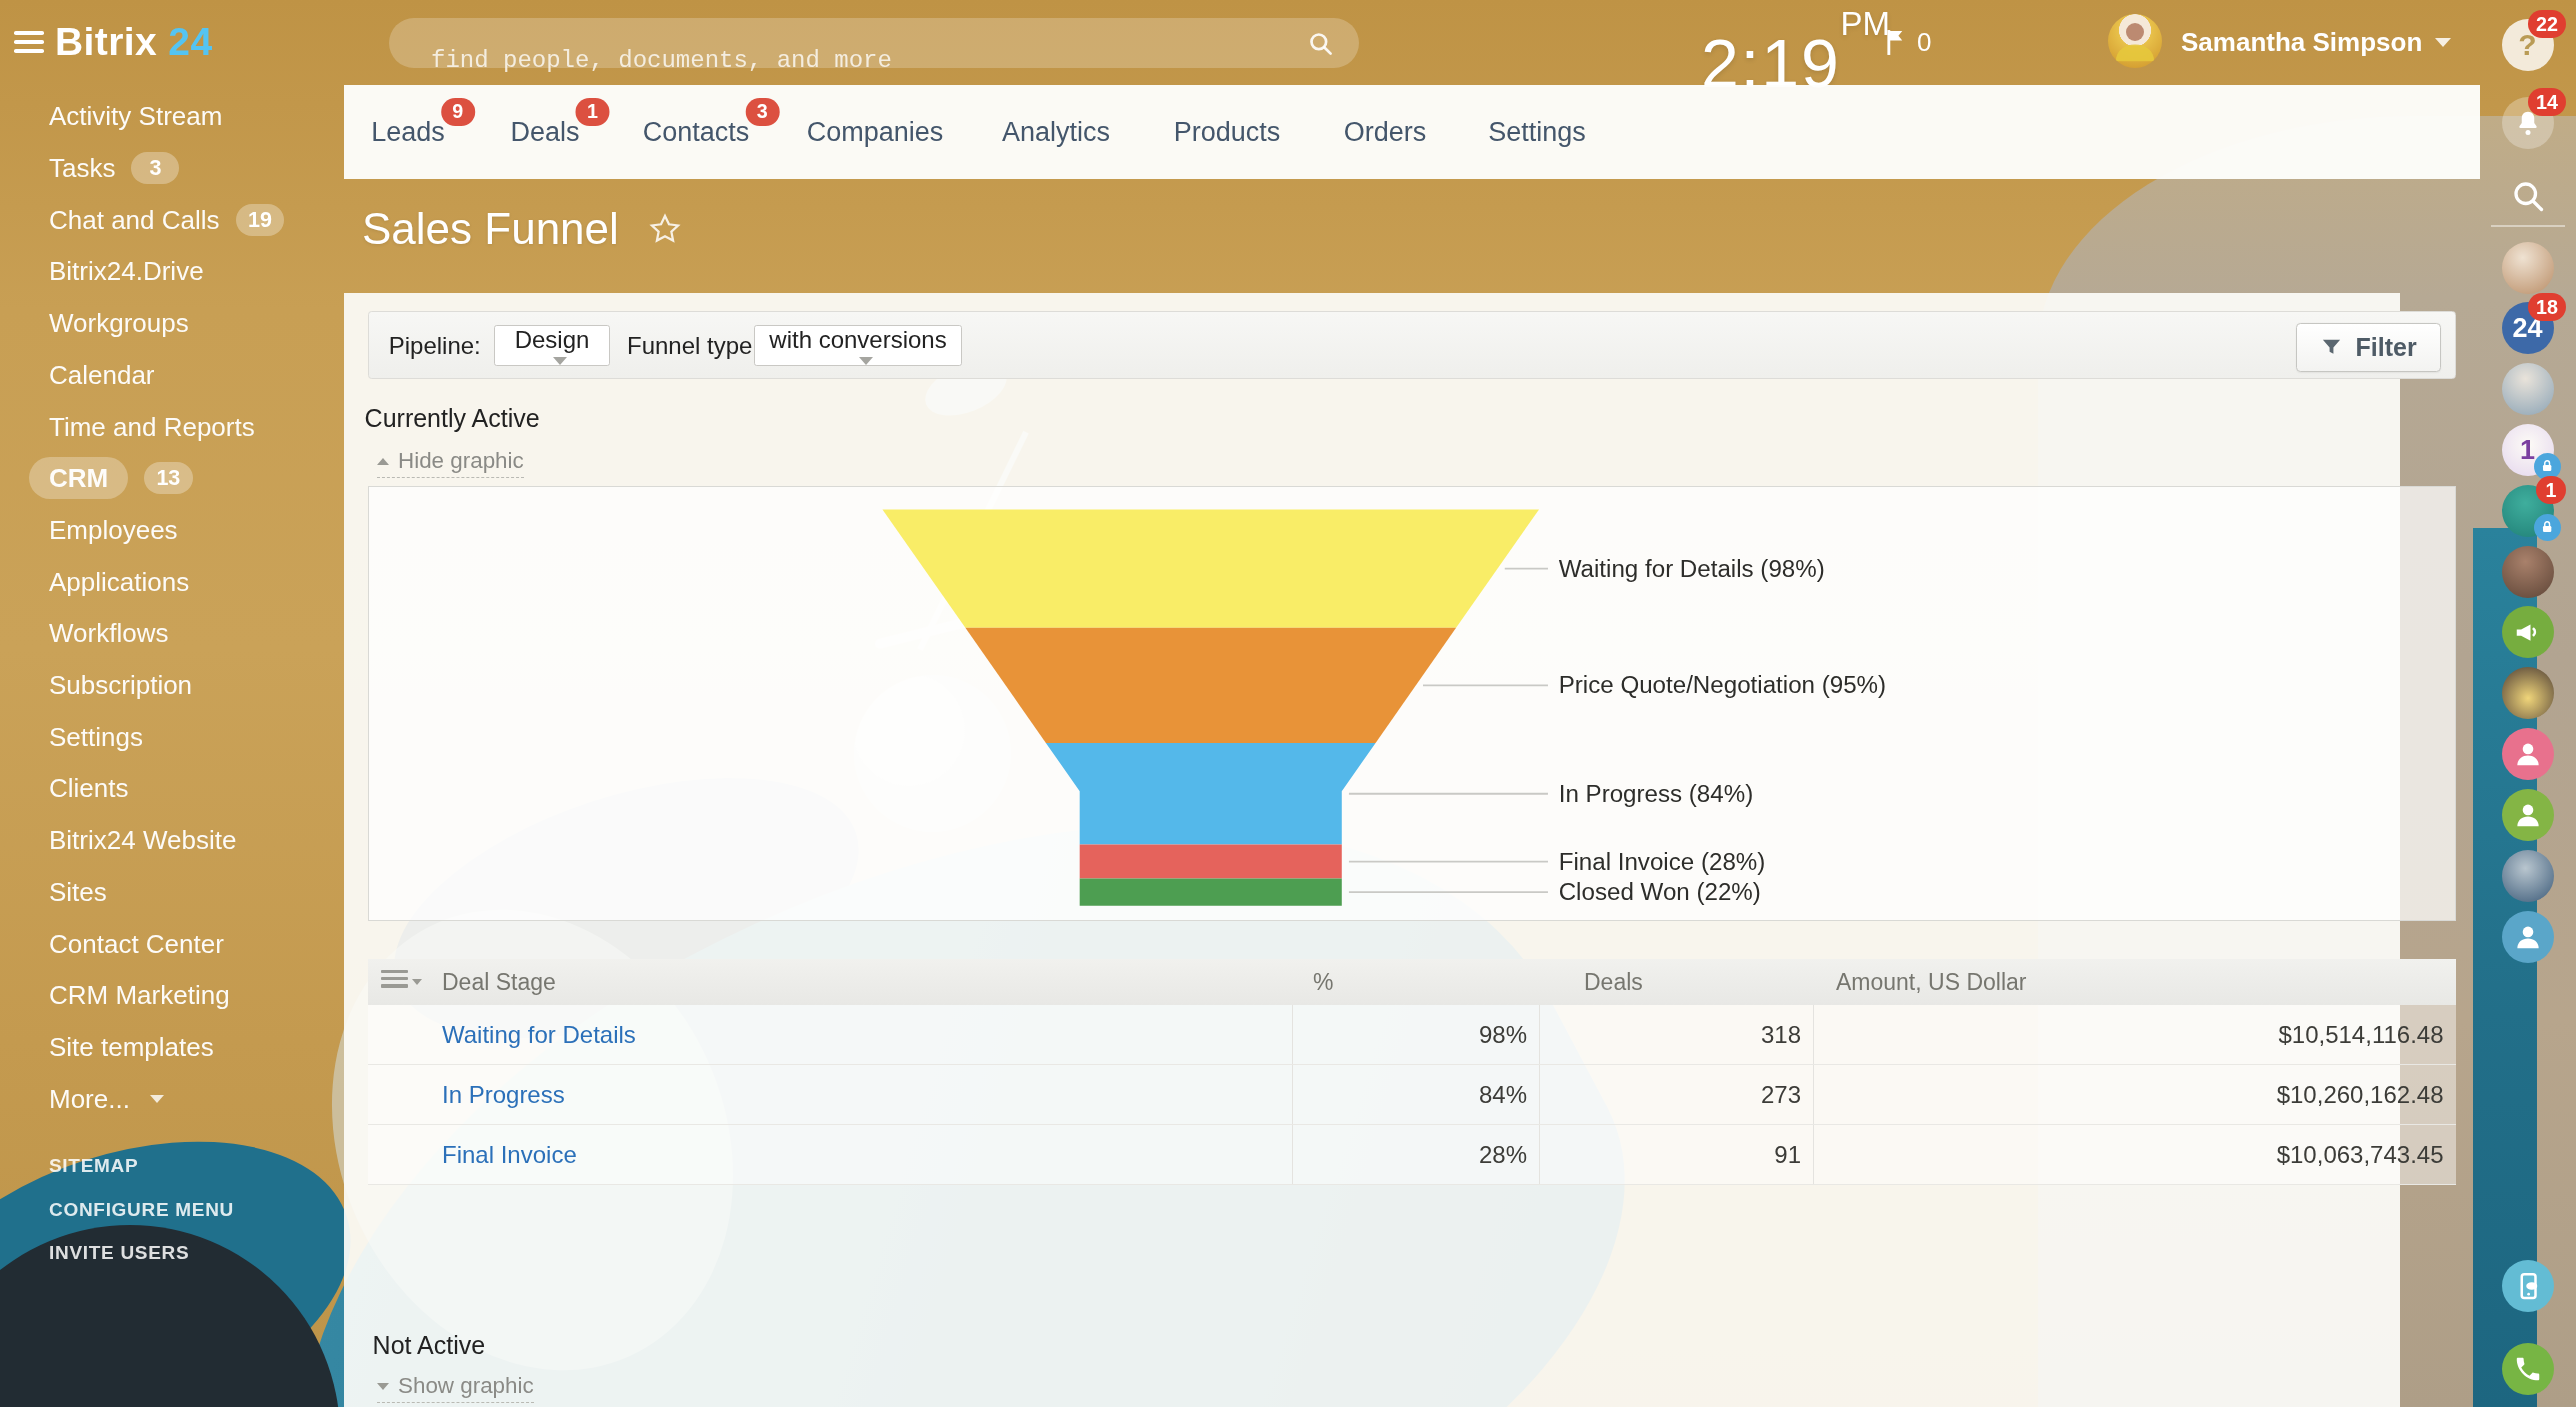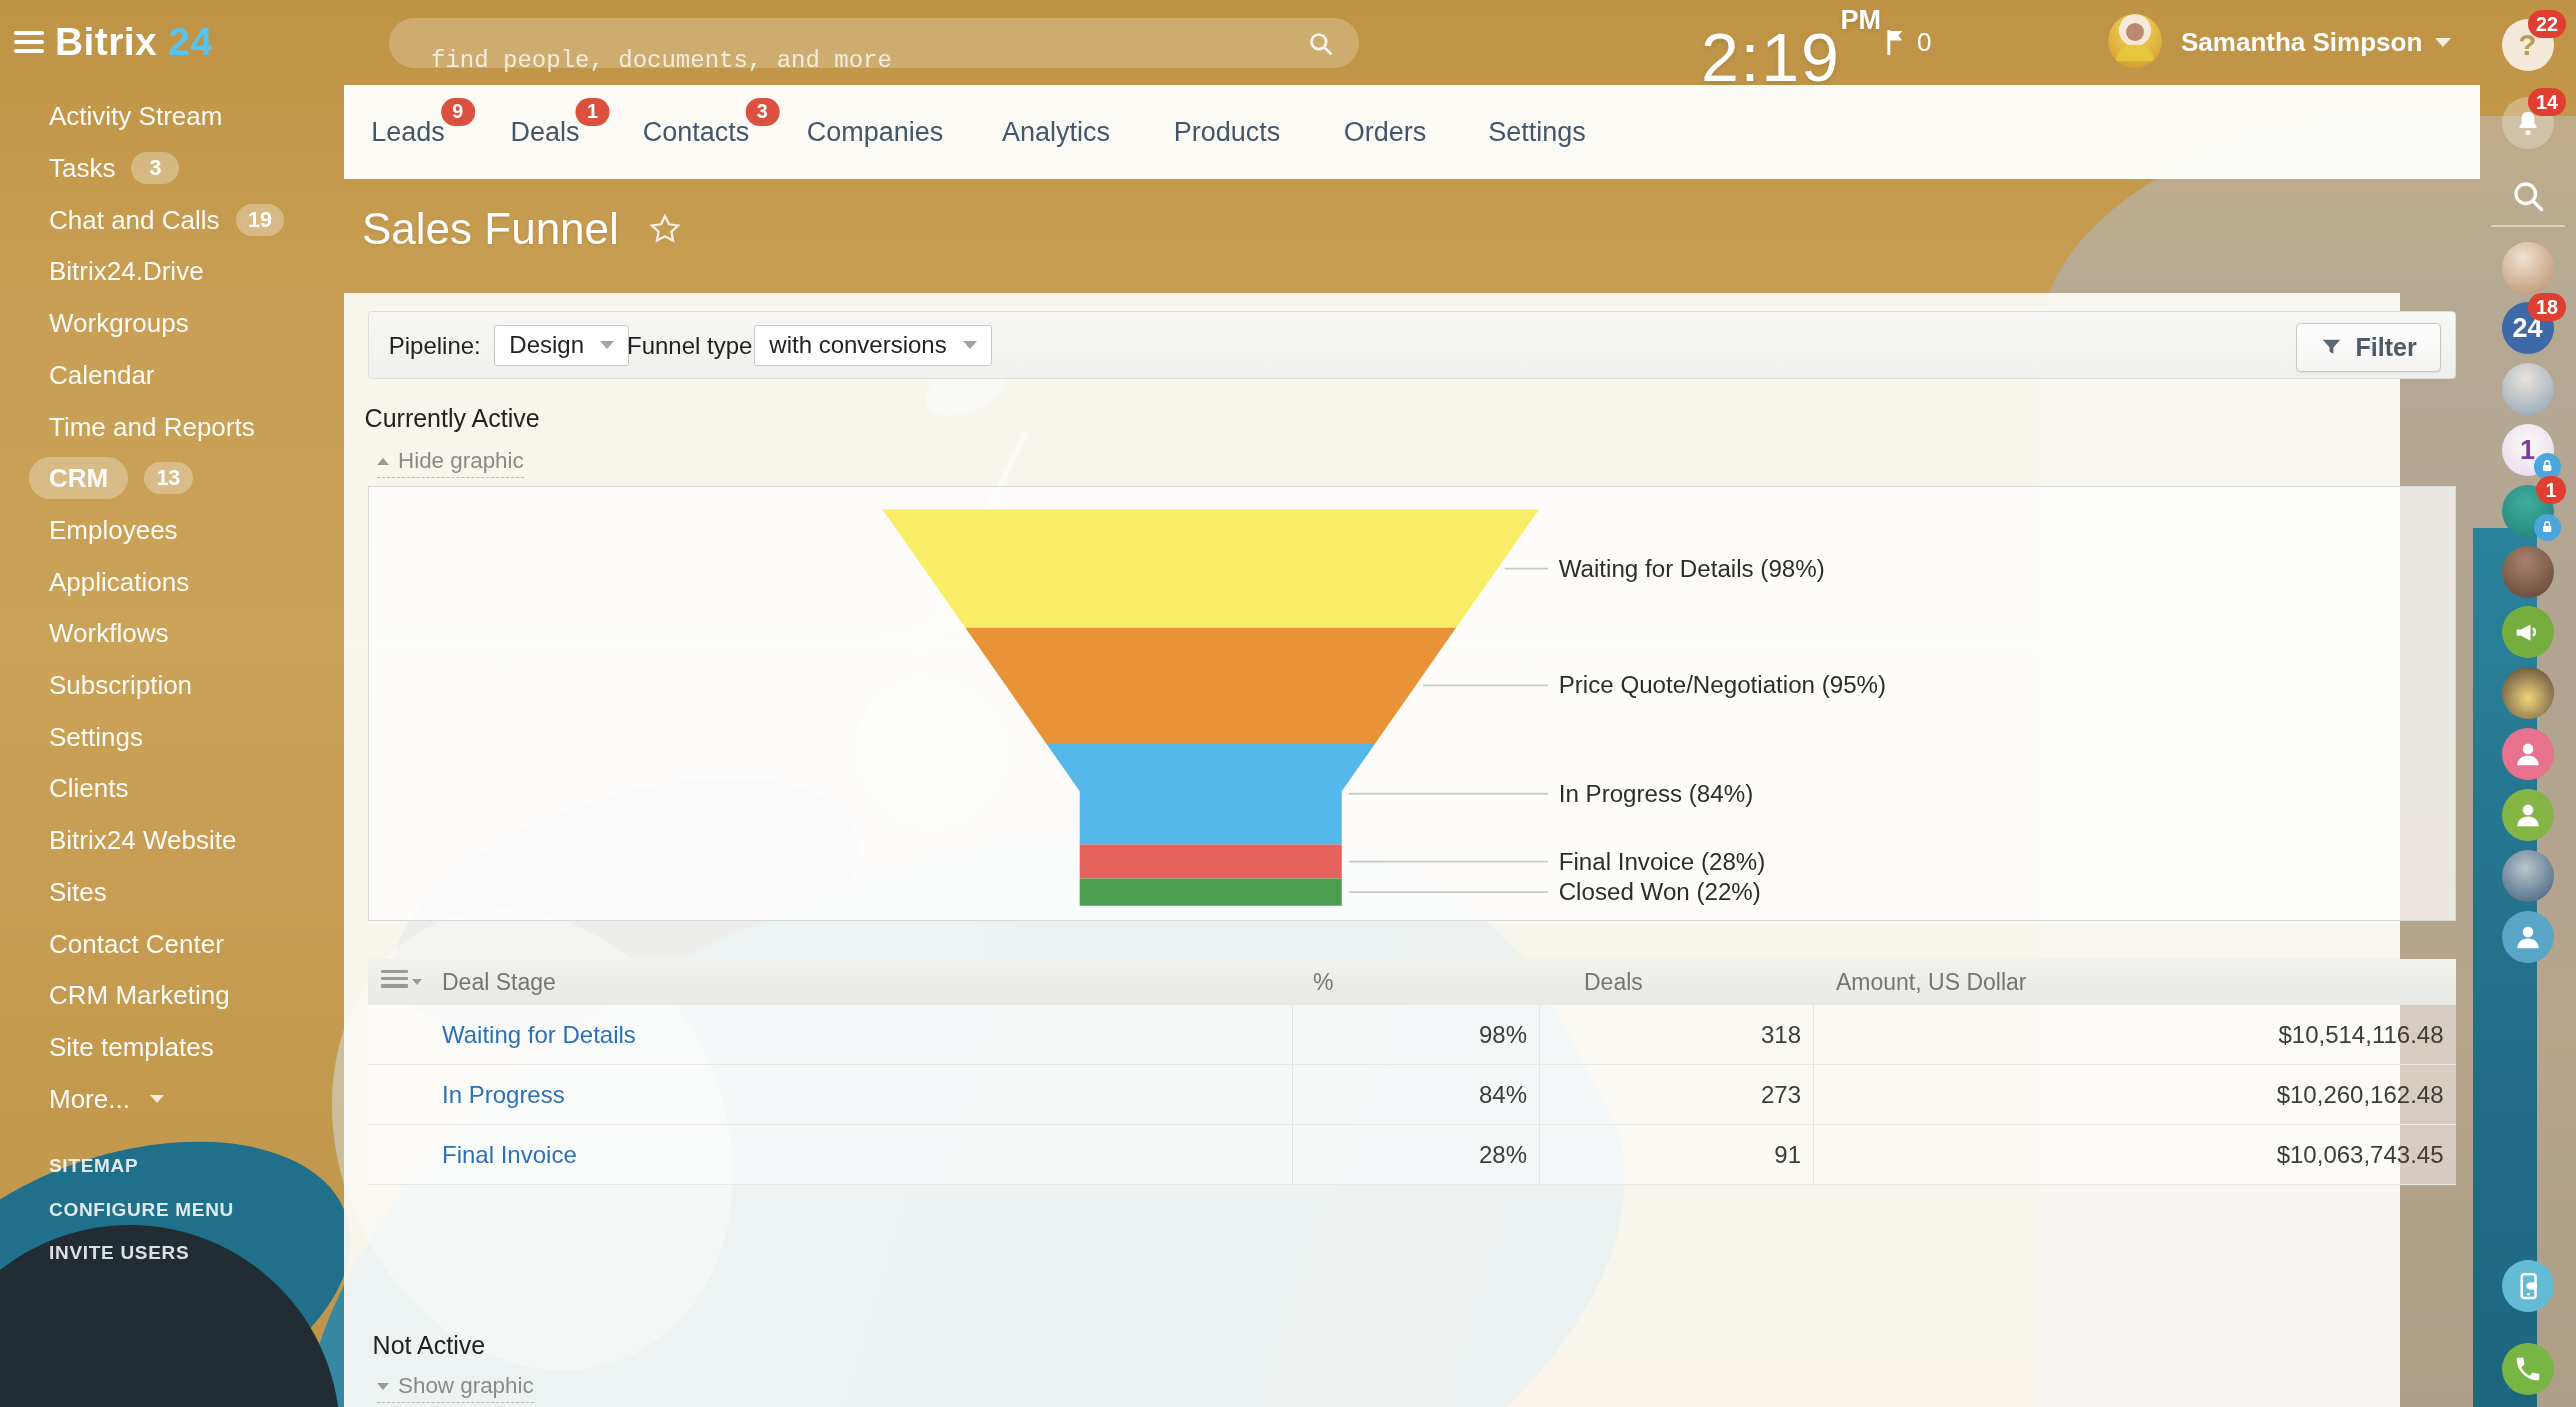--- a/index.html
+++ b/index.html
@@ -38,21 +38,21 @@
   .logo{position:absolute;left:55px;top:19.7px;font-size:39px;font-weight:700;color:#fff;letter-spacing:0.4px;}
   .logo .accent{color:#54c4f2;font-weight:700;}
   .searchbar{position:absolute;left:389px;top:18px;width:970px;height:50px;border-radius:25px;
     background:rgba(255,255,255,0.22);}
   .searchbar input{position:absolute;left:29px;top:16px;width:859px;height:50px;background:transparent;border:none;outline:none;
     font-size:24px;color:#fff;font-family:Liberation Mono, monospace;margin-left:11px;}
   .searchbar input::placeholder{color:rgba(255,255,255,0.78);}
   .search-glyph{position:absolute;right:25px;top:11.6px;width:27px;height:27px;}
   .clock{position:absolute;left:1701px;top:5.4px;color:#fff;font-weight:200;font-size:68px;
     text-shadow:0 1.8px 5.4px rgba(0,0,0,0.12);letter-spacing:1.8px;}
-  .clock sup{font-size:27px;font-weight:700;vertical-align:52px;letter-spacing:0;}
+  .clock sup{font-size:33px;font-weight:400;vertical-align:52px;letter-spacing:0;}
   .flagbox{position:absolute;left:1885px;top:27px;color:#fff;font-size:26px;display:flex;align-items:center;gap:9px;}
   .avatar-top{position:absolute;left:2108px;top:14.3px;width:54px;height:54px;border-radius:50%;
     background:radial-gradient(circle at 50% 30%,#f5e9d8 0 34%,#e8c14a 35%,#d29a2e 90%);overflow:hidden;}
   .uname{position:absolute;left:2181px;top:27px;color:#fff;font-size:26px;font-weight:700;display:flex;align-items:center;gap:12.5px;}
   .caret-down{width:0;height:0;border-left:8px solid transparent;border-right:8px solid transparent;border-top:9px solid rgba(255,255,255,0.85);}
   
   .sidebar{position:absolute;left:0;top:85px;width:344px;height:1323px;z-index:5;}
   .side-item{position:absolute;left:49px;height:52px;display:flex;align-items:center;gap:16px;
     color:rgba(255,255,255,0.96);font-size:26px;font-weight:300;cursor:pointer;white-space:nowrap;}
   .side-item .lbl.active-pill{background:rgba(255,255,255,0.28);border-radius:23px;padding:5.4px 19.7px;margin-left:-19.7px;font-weight:600;}
@@ -70,21 +70,21 @@
   
   .titlestrip{position:absolute;left:344px;top:179px;width:2136px;height:114px;z-index:5;}
   .page-title{position:absolute;left:18px;top:25px;color:#fff;font-size:44px;font-weight:300;display:flex;align-items:center;gap:29px;
     text-shadow:0 0.9px 3.6px rgba(0,0,0,0.1);}
   
   .panel{position:absolute;left:344px;top:293px;width:2056px;height:1114px;background:rgba(252,252,249,0.93);z-index:5;}
   .filterbar{position:absolute;left:24px;top:18px;width:2088px;height:68px;
     background:linear-gradient(#f7f7f5,#efefec);border:0.9px solid #dddcd8;border-radius:3.6px;box-sizing:border-box;}
   .f-label{position:absolute;top:19.7px;font-size:24px;color:#222;}
   .dropdown{position:absolute;top:12.5px;height:41px;background:#fff;border:0.9px solid #c9c8c4;border-radius:2.7px;
-    display:flex;align-items:center;justify-content:space-between;padding:0 14.3px;box-sizing:border-box;cursor:pointer;}
+    display:flex;align-items:center;justify-content:space-between;padding:0 14.3px;box-sizing:border-box;cursor:pointer;flex-direction:column;}
   .dropdown .val{font-size:24px;color:#222;}
   .dd-caret{width:0;height:0;border-left:7.2px solid transparent;border-right:7.2px solid transparent;border-top:8px solid #a5a5a0;margin-left:16px;}
   .filter-btn{position:absolute;right:14.3px;top:10.7px;height:47px;padding:0 23px;display:flex;align-items:center;gap:12.5px;
     background:linear-gradient(#ffffff,#f3f3f1);border:0.9px solid #c6c6c2;border-radius:4.5px;cursor:pointer;
     font-size:25px;font-weight:600;color:#4e5b66;box-shadow:0 0.9px 1.8px rgba(0,0,0,0.06);}
   .sec-title{position:absolute;left:20.6px;font-size:25px;color:#222;}
   .graphic-link{position:absolute;left:33px;display:flex;align-items:center;gap:9px;cursor:pointer;
     font-size:22.4px;color:#8a8a86;border-bottom:1.8px dashed #b9b9b3;padding-bottom:2.7px;}
   .tri-up{width:0;height:0;border-left:6.3px solid transparent;border-right:6.3px solid transparent;border-bottom:7.2px solid #9a9a94;}
   .tri-dn{width:0;height:0;border-left:6.3px solid transparent;border-right:6.3px solid transparent;border-top:7.2px solid #9a9a94;}

